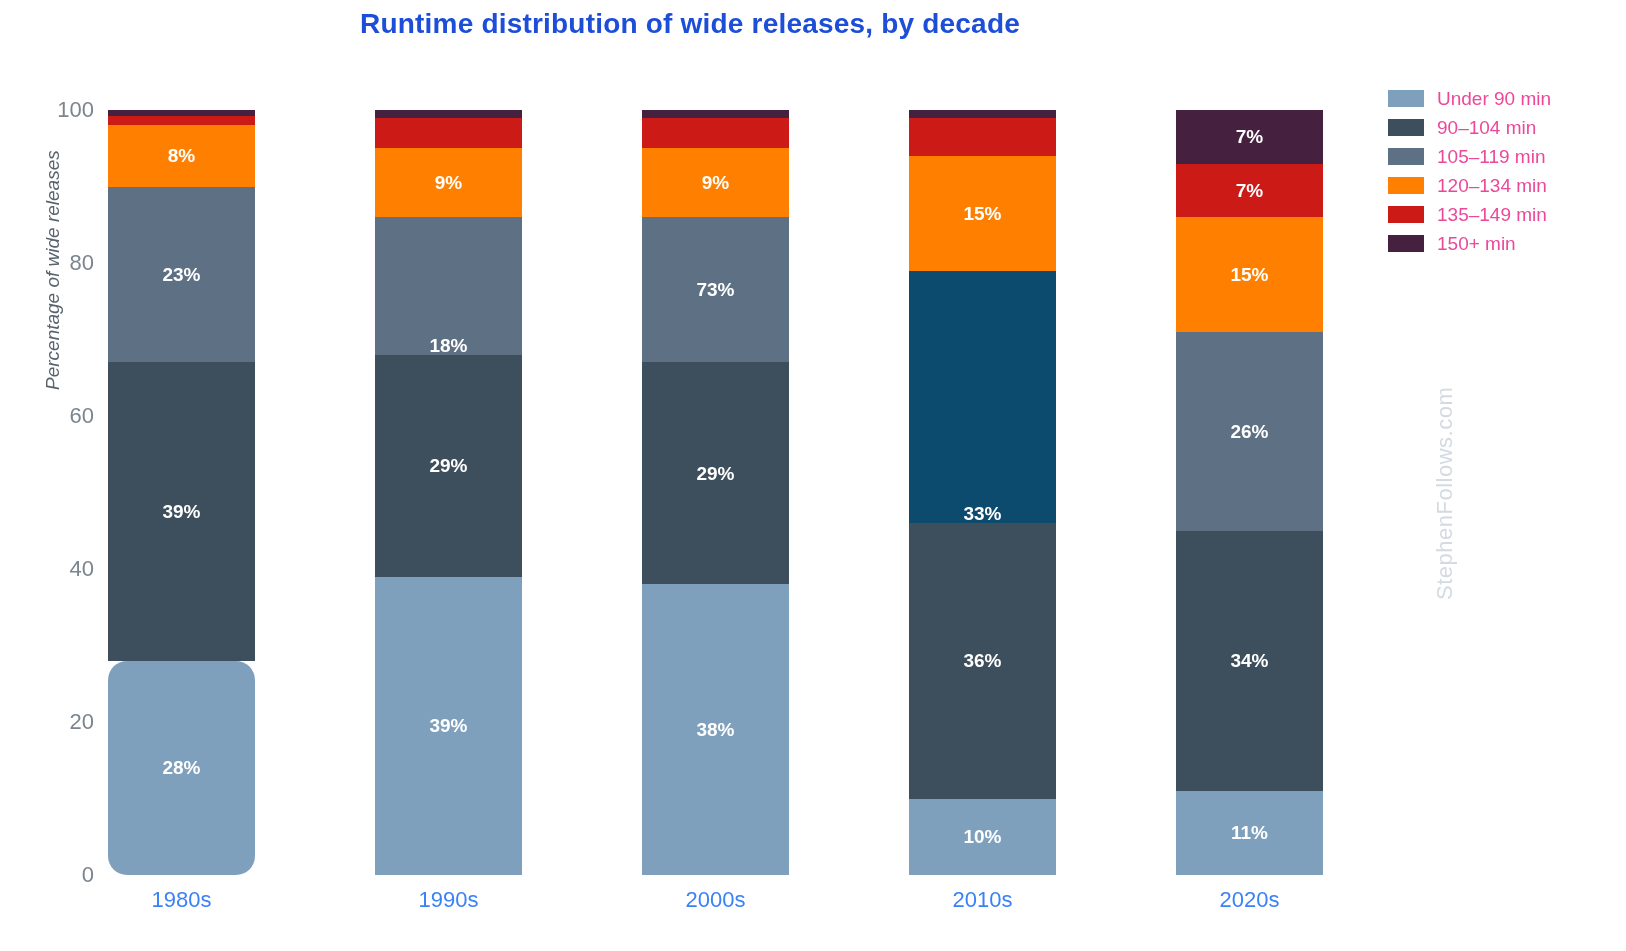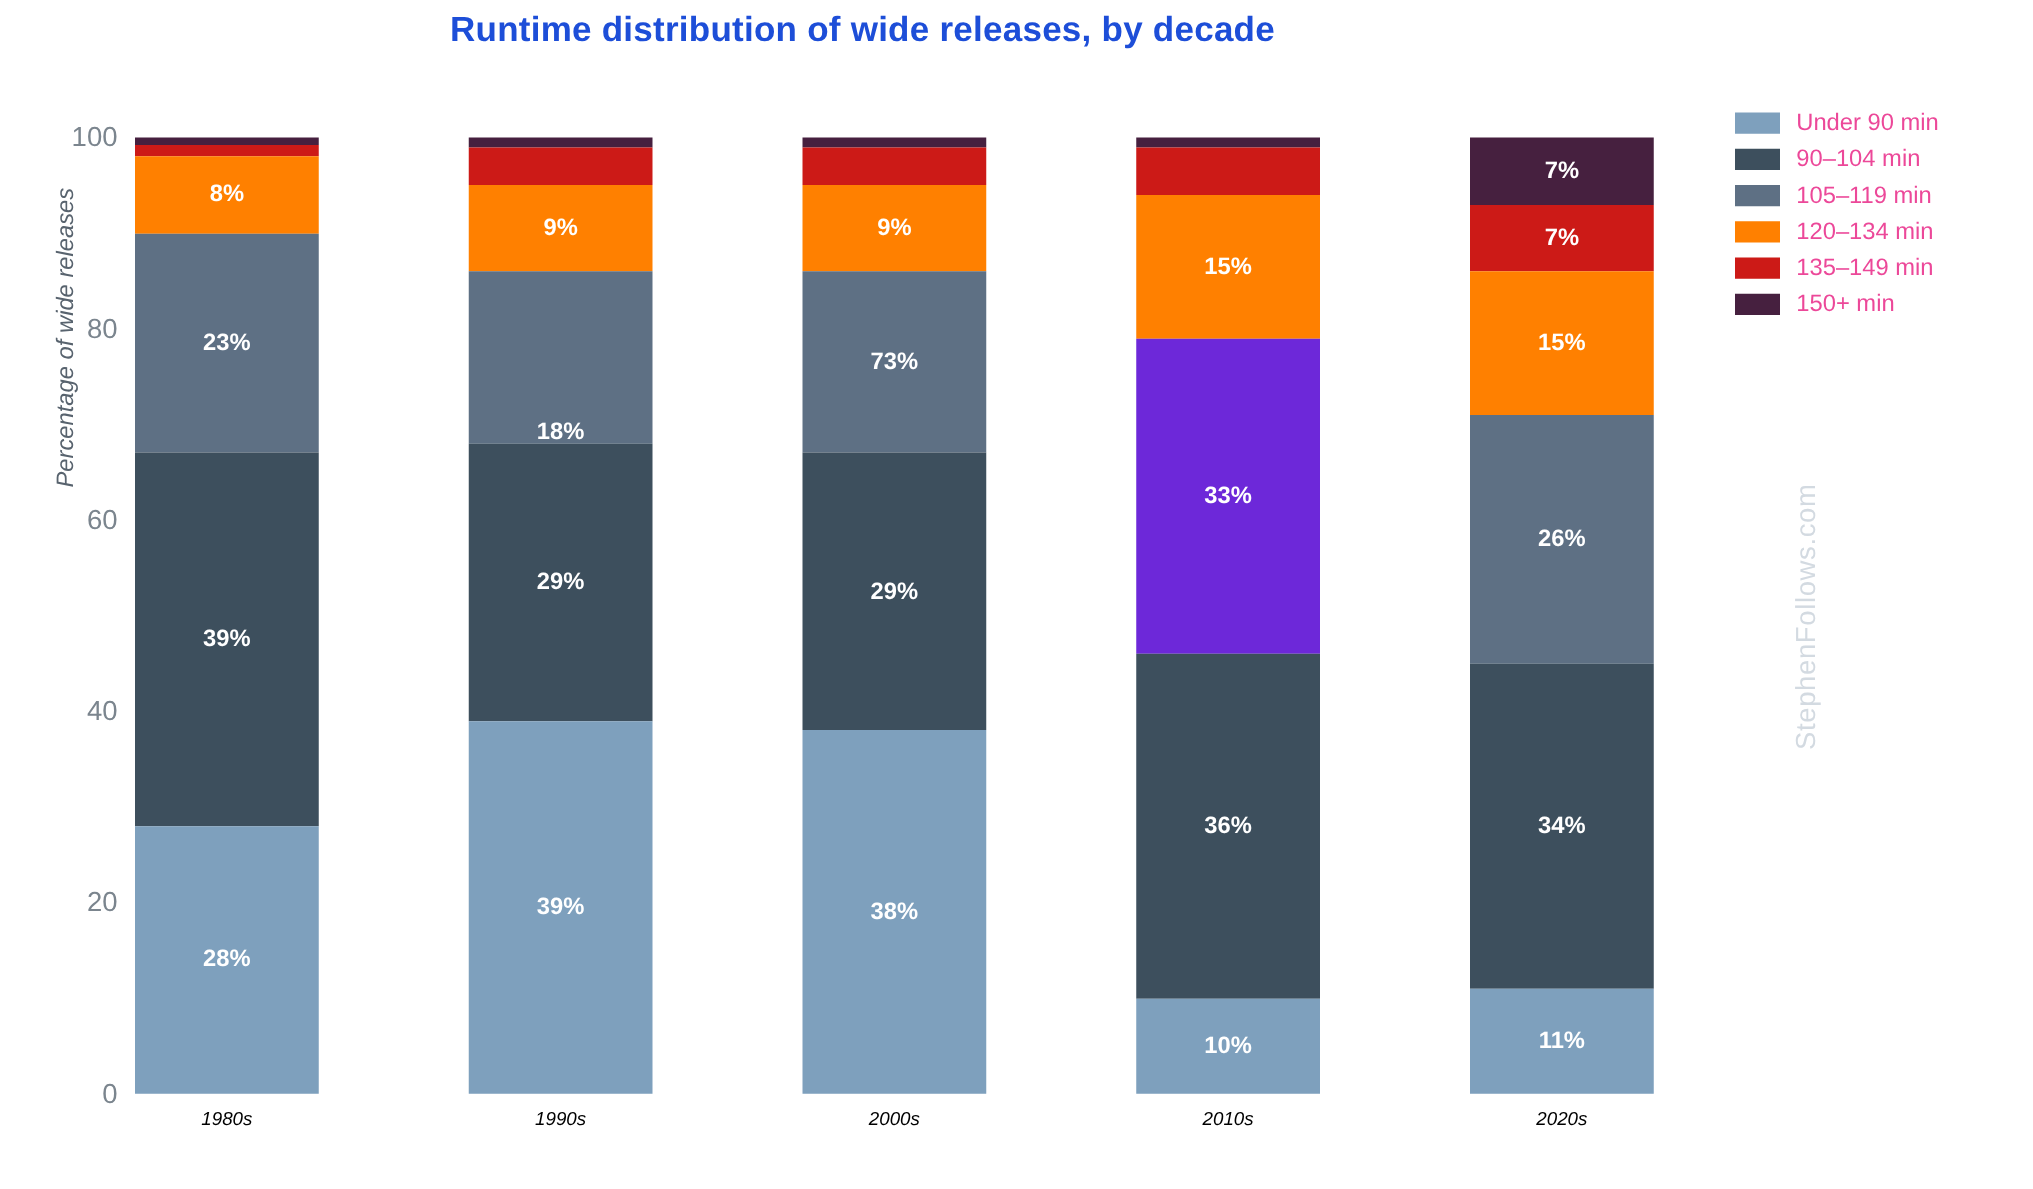--- a/index.html
+++ b/index.html
@@ -101,24 +101,23 @@
     font-size: 19px;
     font-weight: bold;
     line-height: 1;
     white-space: nowrap;
   }
   .x-tick {
     position: absolute;
     top: calc(100% + 12px);
     left: 50%;
     transform: translateX(-50%);
-    font-size: 15px;
-    color: #000000;
-    white-space: nowrap;
-    font-style: italic;
+    font-size: 22px;
+    color: #3b82f6;
+    white-space: nowrap;
   }
 
   
   #legend {
     position: absolute;
     left: 1388px;
     top: 84px;
     width: 230px;
   }
   .legend-row {
@@ -164,21 +163,21 @@
         <div class="y-tick" style="top: 100%;">0</div>
         <div class="y-tick" style="top: 80%;">20</div>
         <div class="y-tick" style="top: 60%;">40</div>
         <div class="y-tick" style="top: 40%;">60</div>
         <div class="y-tick" style="top: 20%;">80</div>
         <div class="y-tick" style="top: 0%;">100</div>
       </div>
     <div id="bars">
         <div class="bar-group">
           <div class="bar-stack">
-            <div class="segment" style="background: rgb(126, 160, 189); height: 28%;">
+            <div class="segment" style="background: rgb(126, 160, 189); height: 28%; border-radius: 19px;">
               <span class="seg-label">28%</span>
             </div>
             <div class="segment" style="background: rgb(61, 79, 93); height: 39%;">
               <span class="seg-label">39%</span>
             </div>
             <div class="segment" style="background: rgb(94, 112, 132); height: 23%;">
               <span class="seg-label">23%</span>
             </div>
             <div class="segment" style="background: rgb(255, 128, 0); height: 8%;">
               <span class="seg-label">8%</span>
@@ -239,21 +238,21 @@
           <div class="x-tick">2000s</div>
         </div>
         <div class="bar-group">
           <div class="bar-stack">
             <div class="segment" style="background: rgb(126, 160, 189); height: 10%;">
               <span class="seg-label">10%</span>
             </div>
             <div class="segment" style="background: rgb(61, 79, 93); height: 36%;">
               <span class="seg-label">36%</span>
             </div>
-            <div class="segment" style="background: #6d28d9; height: 33%;">
+            <div class="segment" style="background: #0c4a6e; height: 33%; align-items: flex-end;">
               <span class="seg-label">33%</span>
             </div>
             <div class="segment" style="background: rgb(255, 128, 0); height: 15%;">
               <span class="seg-label">15%</span>
             </div>
             <div class="segment" style="background: rgb(204, 26, 23); height: 5%;">
               <span class="seg-label"></span>
             </div>
             <div class="segment" style="background: rgb(70, 32, 63); height: 1%;">
               <span class="seg-label"></span>

